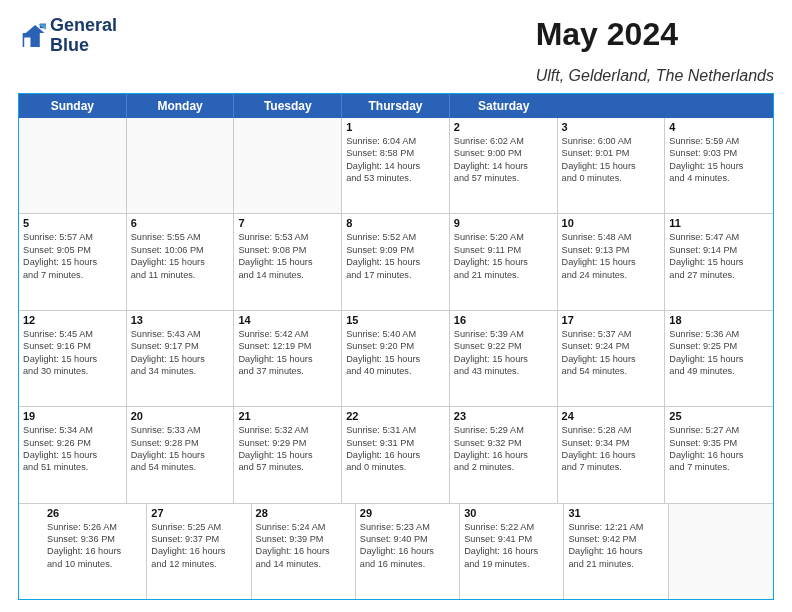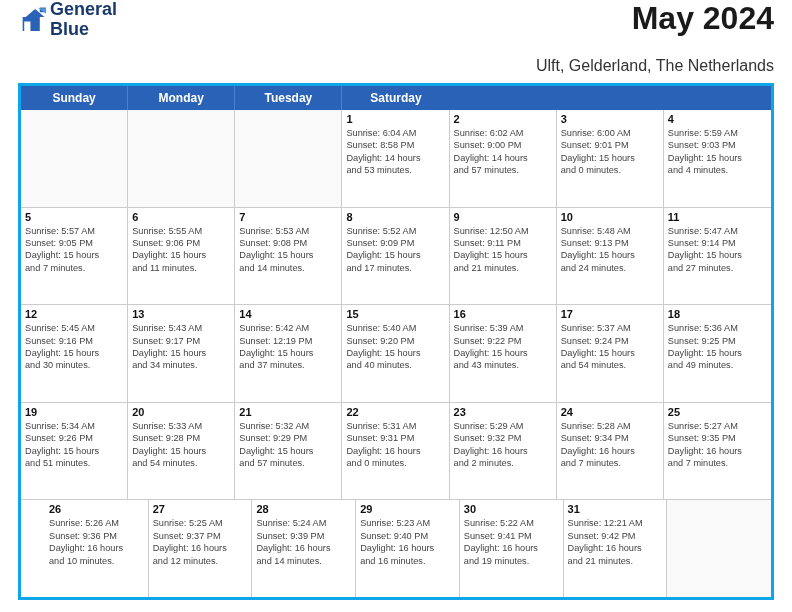--- a/index.html
+++ b/index.html
@@ -6,21 +6,21 @@
     body {
       font-family: Arial, sans-serif;
       background: #fff;
       width: 792px;
       height: 612px;
       overflow: hidden;
     }
     .page {
       width: 792px;
       height: 612px;
-      padding: 0 18px 12px 18px;
+      padding: 16px 18px 12px 18px;
       display: flex;
       flex-direction: column;
     }
     .header {
       display: flex;
       justify-content: space-between;
       align-items: flex-start;
       margin-bottom: 8px;
     }
     .logo {
@@ -32,37 +32,38 @@
       font-size: 18px;
       font-weight: bold;
       color: #1a3a6b;
       line-height: 1.1;
     }
     .logo-icon {
       width: 28px;
       height: 28px;
     }
     .title-block {
-      text-align: right;
+      text-align: left;
     }
     .main-title {
       font-size: 32px;
       font-weight: bold;
       color: #1a1a1a;
     }
     .subtitle {
       font-size: 16px;
       color: #333;
-      margin-top: 20px;
+      margin-top: 14px;
+      font-style: italic;
     }
     .calendar {
       flex: 1;
       display: flex;
       flex-direction: column;
-      border: 3px solid #0ea5e9;
+      border: 1px solid #0ea5e9;
     }
     .cal-header {
       display: grid;
       grid-template-columns: repeat(7, 1fr);
       background: #2a62b8;
     }
     .cal-header-cell {
       color: #fff;
       font-weight: bold;
       font-size: 12px;
@@ -128,20 +129,21 @@
       <div class="main-title">May 2024</div>
       <div class="subtitle">Ulft, Gelderland, The Netherlands</div>
     </div>
   </div>
 
   <div class="calendar">
     <div class="cal-header" id="cal-header-row">
         <div class="cal-header-cell">Sunday</div>
         <div class="cal-header-cell">Monday</div>
         <div class="cal-header-cell">Tuesday</div>
+        <div class="cal-header-cell">Thursday</div>
         <div class="cal-header-cell">Saturday</div>
       </div>
     <div class="cal-body" id="cal-body">
         <div class="cal-row">
           <div class="cal-cell empty"></div>
           <div class="cal-cell empty"></div>
           <div class="cal-cell empty"></div>
           <div class="cal-cell">
             <span class="day-num">1</span>
             <span class="cell-line">Sunrise: 6:04 AM</span>
@@ -175,41 +177,41 @@
           <div class="cal-cell">
             <span class="day-num">5</span>
             <span class="cell-line">Sunrise: 5:57 AM</span>
             <span class="cell-line">Sunset: 9:05 PM</span>
             <span class="cell-line">Daylight: 15 hours</span>
             <span class="cell-line">and 7 minutes.</span>
           </div>
           <div class="cal-cell">
             <span class="day-num">6</span>
             <span class="cell-line">Sunrise: 5:55 AM</span>
-            <span class="cell-line">Sunset: 9:06 PM</span>
+            <span class="cell-line">Sunset: 10:06 PM</span>
             <span class="cell-line">Daylight: 15 hours</span>
             <span class="cell-line">and 11 minutes.</span>
           </div>
           <div class="cal-cell">
             <span class="day-num">7</span>
             <span class="cell-line">Sunrise: 5:53 AM</span>
             <span class="cell-line">Sunset: 9:08 PM</span>
             <span class="cell-line">Daylight: 15 hours</span>
             <span class="cell-line">and 14 minutes.</span>
           </div>
           <div class="cal-cell">
             <span class="day-num">8</span>
             <span class="cell-line">Sunrise: 5:52 AM</span>
             <span class="cell-line">Sunset: 9:09 PM</span>
             <span class="cell-line">Daylight: 15 hours</span>
             <span class="cell-line">and 17 minutes.</span>
           </div>
           <div class="cal-cell">
             <span class="day-num">9</span>
-            <span class="cell-line">Sunrise: 12:50 AM</span>
+            <span class="cell-line">Sunrise: 5:20 AM</span>
             <span class="cell-line">Sunset: 9:11 PM</span>
             <span class="cell-line">Daylight: 15 hours</span>
             <span class="cell-line">and 21 minutes.</span>
           </div>
           <div class="cal-cell">
             <span class="day-num">10</span>
             <span class="cell-line">Sunrise: 5:48 AM</span>
             <span class="cell-line">Sunset: 9:13 PM</span>
             <span class="cell-line">Daylight: 15 hours</span>
             <span class="cell-line">and 24 minutes.</span>

